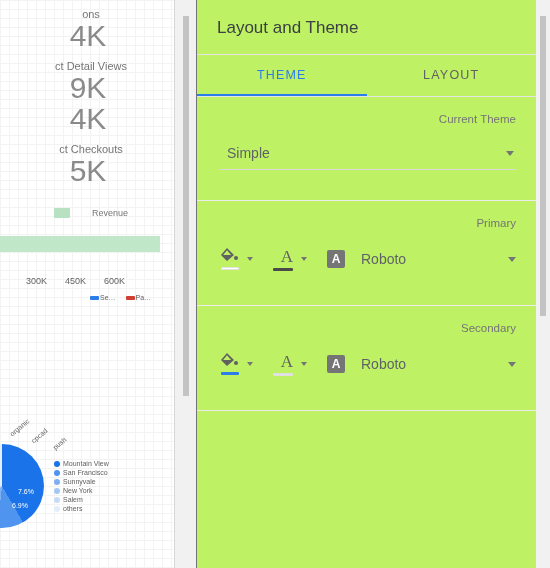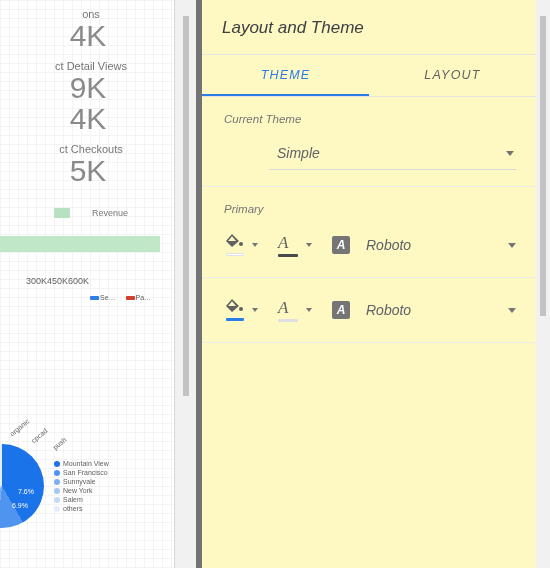--- a/index.html
+++ b/index.html
@@ -20,21 +20,21 @@
     background-size: 9px 9px;
     border-right: 1px solid #d8d8d8;
     overflow: hidden;
     text-align: center;
   }
   .kpi-label { font-size: 11px; color: #757575; margin-left: 8px; margin-top: 8px; }
   .kpi-value { font-size: 30px; font-weight: 400; color: #8a8a8a; margin-left: 2px; line-height: 1.05; }
   .rev-legend { display:inline-flex; align-items:center; font-size:9px; color:#757575; gap:22px; margin:22px 0 0 8px;}
   .rev-swatch { width:16px; height:10px; background:#b7e1c1; border-radius:1px;}
   .rev-bar { height: 16px; background:#bfe7c8; margin-top:14px; margin-left:-20px; width: 180px;}
-  .axis-ticks { display:flex; font-size:9px; color:#616161; margin:24px 0 0 26px;}
+  .axis-ticks { display:flex; gap:18px; font-size:9px; color:#616161; margin:24px 0 0 26px;}
   .mini-legend-row { display:flex; gap:10px; font-size:7px; color:#616161; margin:8px 0 0 90px;}
   .mini-legend-row .sw { width:9px; height:4px; display:inline-block; border-radius:1px; margin-right:1px;}
   .pie-wrap { position:absolute; bottom:40px; left:-40px; display:flex; align-items:center;}
   .pie {
     width:84px; height:84px; border-radius:50%;
     background: conic-gradient(#1a73e8 0 150deg,#4f94ef 150deg 186deg,#7cb0f3 186deg 218deg,#a3c7f7 218deg 246deg,#c5dbfa 246deg 272deg,#e3eefd 272deg 360deg);
     position:relative;
   }
   .slice-label { position:absolute; font-size:7px; color:#fff; }
   .pie-terms { position:absolute; font-size:7px; color:#616161; transform: rotate(-40deg); }
@@ -52,30 +52,30 @@
   .scroll-right {
     position:absolute; right:4px; top:10px; width:6px; height:548px;
     background:linear-gradient(#c3c3c3,#c3c3c3) no-repeat;
     background-size: 6px 300px; background-position: 0 6px;
     border-radius:3px;
   }
 
   
   .panel {
     position:absolute; left:196px; top:0; right:14px; height:568px;
-    background:#fef9c3; border-left:6px solid #737373;
-    display:flex; flex-direction:column;font-style:italic;
+    background:#bef264; border-left:1px solid #737373;
+    display:flex; flex-direction:column;
   }
   .panel-title { font-size:17px; color:#3c4043; padding:18px 0 16px 20px; font-weight:400;}
   .tabs { display:flex; border-top:1px solid #e5e5e5; border-bottom:1px solid #e5e5e5;}
   .tab { flex:1; text-align:center; padding:13px 0 12px; font-size:12.5px; letter-spacing:1.2px; color:#616161; cursor:pointer; border-bottom:2px solid transparent;}
   .tab.active { color:#2b7de9; border-bottom:2px solid #2b7de9;}
-  .section { padding: 16px 20px 16px 22px; border-bottom:1px solid #ececec;}
+  .section { padding: 16px 20px 30px 22px; border-bottom:1px solid #ececec;text-align:right;}
   .section-label { font-size:11.5px; color:#757575; margin-bottom:14px;}
-  .theme-select { display:flex; align-items:center; justify-content:space-between; border-bottom:1px solid #d9d9d9; padding:6px 2px 8px 8px; cursor:pointer;margin-left:45px;}
+  .theme-select { display:flex; align-items:center; justify-content:space-between; border-bottom:1px solid #d9d9d9; padding:6px 2px 8px 8px; cursor:pointer;}
   .theme-select span { font-size:14px; color:#5f6368;}
   .tri { width:0;height:0;border-left:4px solid transparent;border-right:4px solid transparent;border-top:5px solid #757575;}
   .style-row { display:flex; align-items:center; gap:4px;}
   .ctrl { display:inline-flex; align-items:center; gap:6px; padding:4px 2px; cursor:pointer; position:relative;}
   .caret { width:0;height:0;border-left:3.5px solid transparent;border-right:3.5px solid transparent;border-top:4px solid #757575; margin-left:2px;}
   .under { height:3px; width:20px; border-radius:1px; margin-top:1px;}
   .A-icon-box { width:18px; height:18px; background:#757575; color:#fff; font-size:12px; font-weight:600; border-radius:2px; display:flex; align-items:center; justify-content:center; font-family:Arial;}
   .font-select { flex:1; display:flex; align-items:center; justify-content:space-between; padding:0 0 0 10px; cursor:pointer;}
   .font-select span { font-size:14px; color:#5f6368;}
   .radio-row { display:flex; align-items:center; gap:12px; margin:8px 0 0 0; cursor:pointer;}
@@ -199,20 +199,21 @@
         <span class="A-icon-box">A</span>
       </div>
       <div class="font-select">
         <span>Roboto</span>
         <span class="tri"></span>
       </div>
     </div>
   </div>
 
   <div class="section">
+    <div class="section-label">Secondary</div>
     <div class="style-row">
       <div class="ctrl">
         <span>
           <svg width="18" height="14" viewBox="0 0 18 14">
               <path d="M6 0 L13 7 L6 13 L0 7 Z M6 2.2 L2.2 7 H10 Z" fill="#616161"></path>
               <circle cx="15" cy="10" r="2" fill="#616161"></circle>
             </svg>
           <div class="under" style="background:#2b7de9; width:18px"></div>
         </span>
         <span class="caret"></span>

